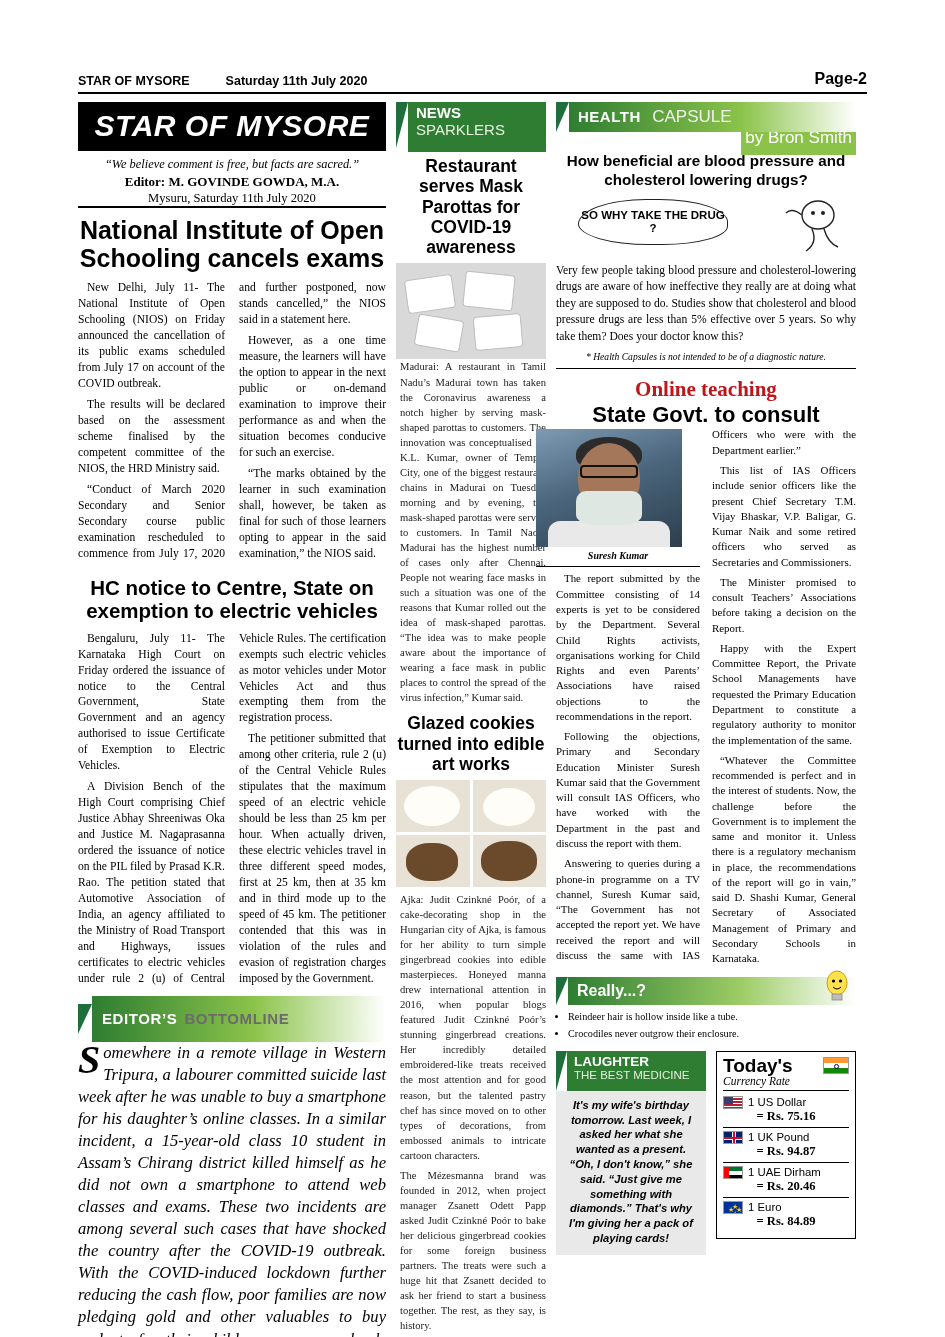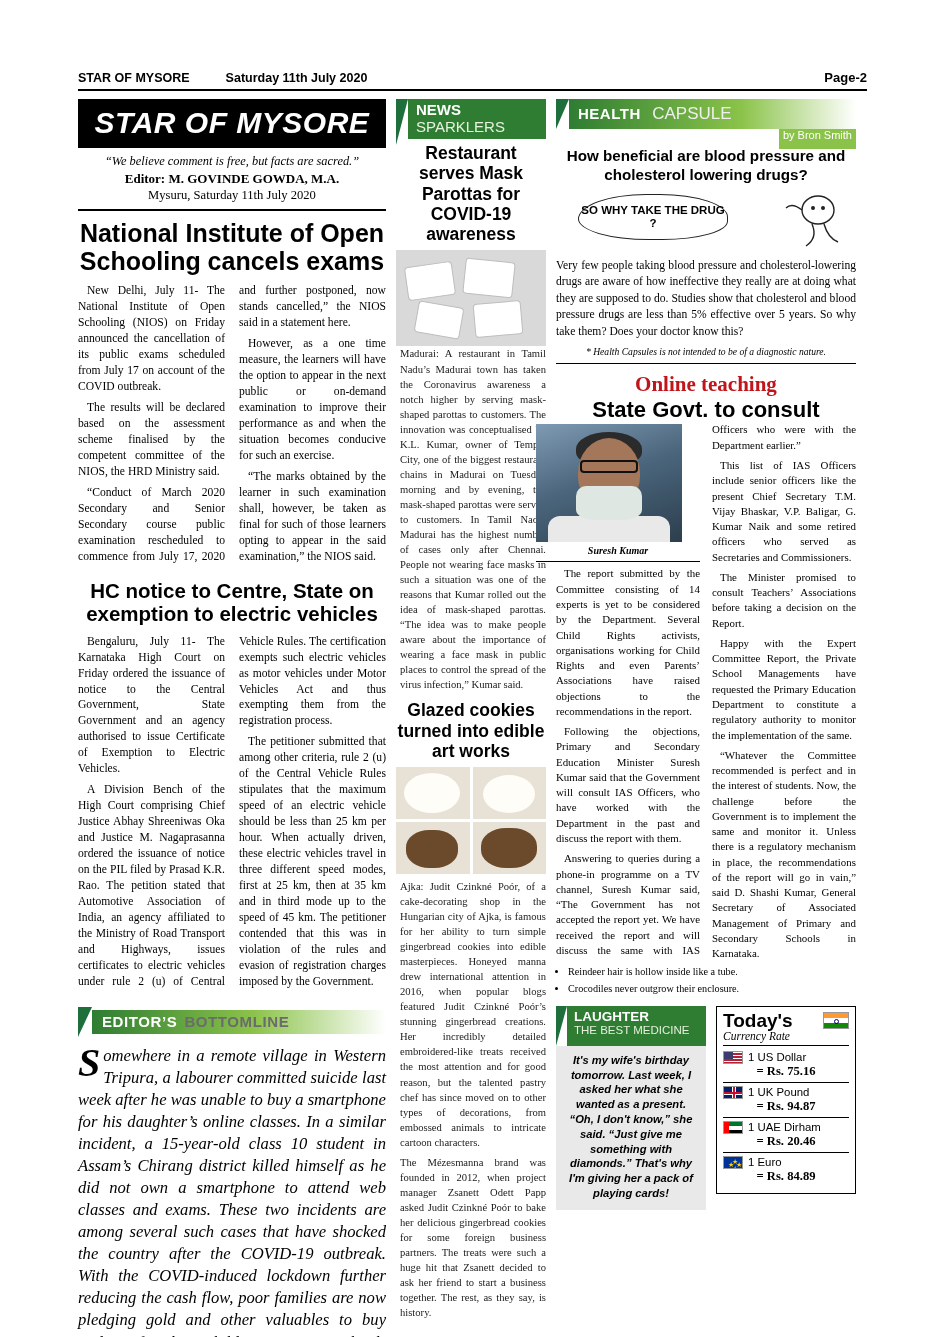--- a/index.html
+++ b/index.html
@@ -20,21 +20,21 @@
   }
   
   .topbar {
     display:flex; align-items:flex-end; justify-content:space-between;
     font-family:"Liberation Sans", sans-serif;
     font-size: 12.5px; font-weight:700;
     padding-bottom:4px;
     border-bottom: 2px solid #000;
   }
   .topbar .left { display:flex; gap:36px; }
-  .topbar .right { font-size: 13px; }
+  .topbar .right { font-size: 16px; }
 
   .content {
     display:flex;
     gap:10px;
     margin-top:8px;
   }
   .col { }
   .col-a { width: 308px; }
   .col-b { width: 150px; }
   .col-c { width: 300px; }
@@ -61,21 +61,20 @@
   }
   .editor {
     text-align:center;
     font-size: 13px;
     font-weight:700;
     margin-bottom:1px;
   }
   .place {
     text-align:center;
     font-size: 12.6px;
-    padding-bottom:6px;
     border-bottom: 2px solid #000;
     margin-bottom: 8px;
   }
   h1.headline {
     font-family:"Liberation Sans", sans-serif;
     font-size: 25px;
     line-height: 1.12;
     font-weight:700;
     margin: 0 0 8px 0;
     text-align:center;
@@ -103,21 +102,21 @@
     height: 30px;
     margin: 14px 0 8px 0;
     display:flex; align-items:center;
   }
   .banner .tri {
     width:0;height:0;
     border-left: 14px solid #1f6f3d;
     border-bottom: 30px solid transparent;
   }
   .banner .body {
-    flex:1; height:24px;
+    flex:1; height:46px;
     background: linear-gradient(90deg,#2e7d32 0%, #8bc34a 55%, #ffffff 100%);
     display:flex; align-items:center;
     padding-left:10px;
     font-family:"Liberation Sans", sans-serif;
     font-weight:700;
     font-size: 15px;
     letter-spacing:0.6px;
     color:#fff;
   }
   .banner .body .second { color:#6b6b6b; font-weight:700; margin-left:7px; }
@@ -132,21 +131,21 @@
     float:left;
     font-size: 40px;
     line-height: 32px;
     padding: 2px 3px 0 0;
     font-style: italic;
     font-weight:700;
   }
 
   
   .sparkler-head {
-    position:relative; height: 40px; margin-bottom:4px; display:flex;
+    position:relative; height: 50px; margin-bottom:4px; display:flex;
   }
   .sparkler-head .tri {
     width:0;height:0;
     border-left: 12px solid #1f6f3d;
     border-bottom: 46px solid transparent;
   }
   .sparkler-head .body {
     flex:1; background:#2e7d32; color:#fff;
     padding: 3px 0 0 8px;
     font-family:"Liberation Sans", sans-serif;
@@ -458,21 +457,21 @@
       <div class="health-head">
         <div class="tri"></div>
         <div class="body">
           <div>
             <span class="t1">HEALTH</span>
             <span class="t2">CAPSULE</span>
           </div>
         </div>
       </div>
       <div style="text-align:right;margin:-10px 0 3px 0;">
-        <span class="by" style="background:#8bc34a;color:#fff;padding:8px 4px;font-family:'Liberation Sans',sans-serif;font-size:11px;">by Bron Smith</span>
+        <span class="by" style="background:#8bc34a;color:#fff;padding:8px 4px;font-family:'Liberation Sans',sans-serif;font-size:17px;">by Bron Smith</span>
       </div>
 
       <div class="health-q">How beneficial are blood pressure and cholesterol lowering drugs?</div>
 
       <div class="cartoon">
         <div class="bubble">
           <span>SO WHY TAKE THE DRUG ?</span>
         </div>
         <svg width="70" height="60" style="position:absolute;right:8px;top:0;">
           <ellipse cx="40" cy="20" rx="16" ry="14" fill="none" stroke="#222" stroke-width="1.4"></ellipse>
@@ -502,20 +501,33 @@
         </div>
         <p>The report submitted by the Committee consisting of 14 experts is yet to be considered by the Department. Several Child Rights activists, organisations working for Child Rights and even Parents’ Associations have raised objections to the recommendations in the report.</p>
         <p>Following the objections, Primary and Secondary Education Minister Suresh Kumar said that the Government will consult IAS Officers, who have worked with the Department in the past and discuss the report with them.</p>
         <p>Answering to queries during a phone-in programme on a TV channel, Suresh Kumar said, “The Government has not accepted the report yet. We have received the report and will discuss the same with IAS Officers who were with the Department earlier.”</p>
         <p>This list of IAS Officers include senior officers like the present Chief Secretary T.M. Vijay Bhaskar, V.P. Baligar, G. Kumar Naik and some retired officers who served as Secretaries and Commissioners.</p>
         <p>The Minister promised to consult Teachers’ Associations before taking a decision on the Report.</p>
         <p>Happy with the Expert Committee Report, the Private School Managements have requested the Primary Education Department to constitute a regulatory authority to monitor the implementation of the same.</p>
         <p>“Whatever the Committee recommended is perfect and in the interest of students. Now, the challenge before the Government is to implement the same and monitor it. Unless there is a regulatory mechanism in place, the recommendations of the report will go in vain,” said D. Shashi Kumar, General Secretary of Associated Management of Primary and Secondary Schools in Karnataka.</p>
       </div>
 
+      <div class="really-head">
+        <div class="tri"></div>
+        <div class="body">
+          <span>Really...?</span>
+          <svg class="bulb" viewBox="0 0 26 34">
+            <ellipse cx="13" cy="14" rx="10" ry="12" fill="#ffe14d" stroke="#c8a000" stroke-width="1"></ellipse>
+            <rect x="8" y="25" width="10" height="6" fill="#bdbdbd" stroke="#888" stroke-width="0.8"></rect>
+            <circle cx="9.5" cy="12" r="1.6" fill="#000"></circle>
+            <circle cx="16.5" cy="12" r="1.6" fill="#000"></circle>
+            <path d="M9 18 q4 4 8 0" fill="none" stroke="#000" stroke-width="1"></path>
+          </svg>
+        </div>
+      </div>
       <ul class="really-list">
         <li>Reindeer hair is hollow inside like a tube.</li>
         <li>Crocodiles never outgrow their enclosure.</li>
       </ul>
 
       <div class="bottom-row">
         <div class="laugh-col">
           <div class="laugh-head">
             <div class="tri"></div>
             <div class="body">

